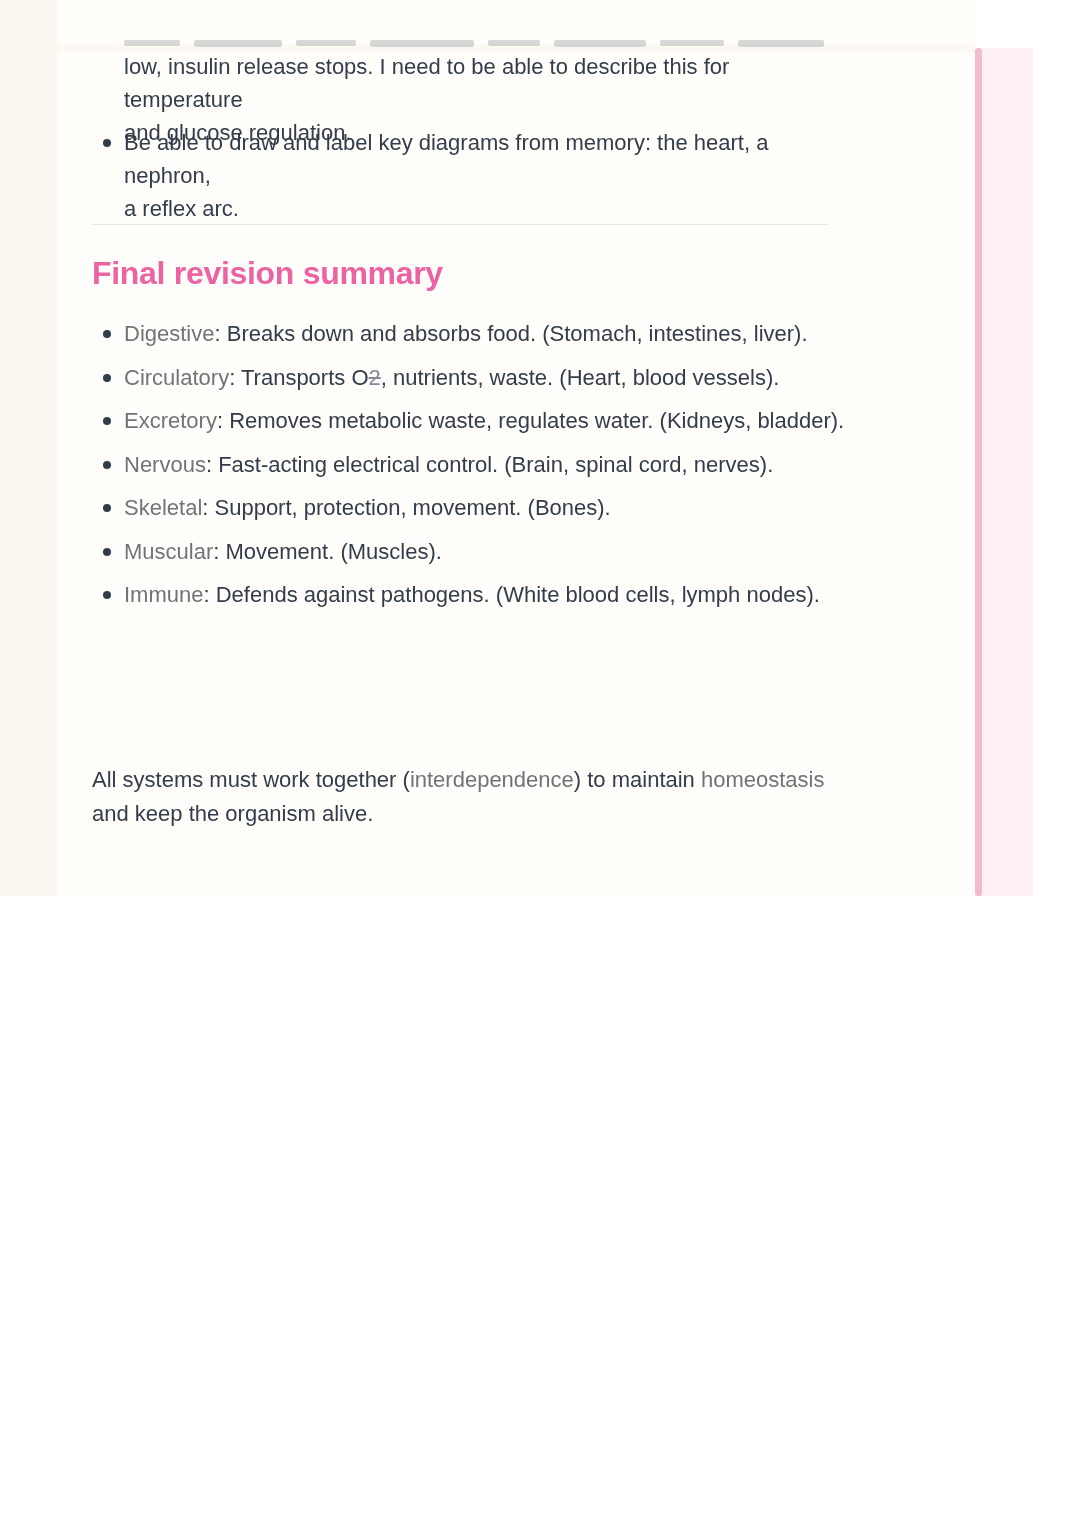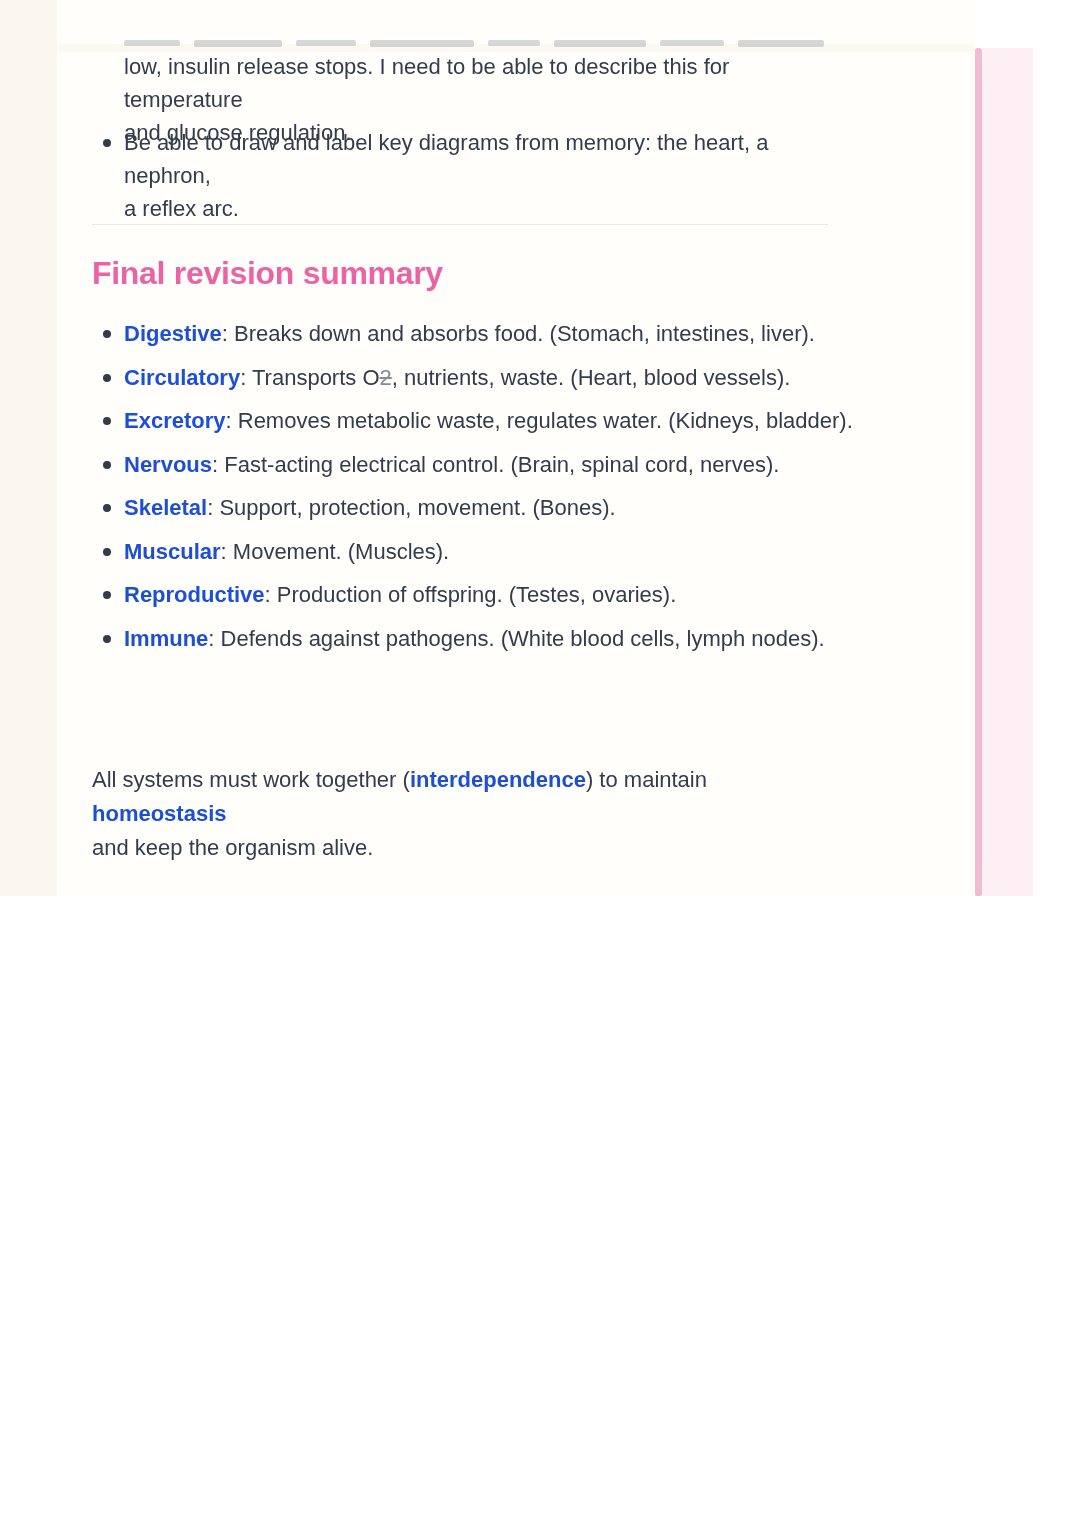--- a/index.html
+++ b/index.html
@@ -50,21 +50,21 @@
     background: #fdeff3;
   }
   
   .content {
     position: absolute;
     left: 92px; top: 0;
     width: 745px;
     font-size: 22px;
     line-height: 33px;
   }
-  .content strong { font-weight: bold; color: #1d4ed8; }
+  .content strong { font-weight: normal; color: #737373; }
 
   
   .frags {
     position: absolute;
     left: 32px; top: 38px;
     width: 706px; height: 10px;
   }
   .frags i {
     position: absolute;
     top: 2px;
@@ -195,21 +195,20 @@
 
     <h2 class="heading">Final revision summary</h2>
 
     <ul class="systems-list">
         <li><strong>Digestive</strong>: Breaks down and absorbs food. (Stomach, intestines, liver).</li>
         <li><strong>Circulatory</strong>: Transports O<span class="strike2">2</span>, nutrients, waste. (Heart, blood vessels).</li>
         <li><strong>Excretory</strong>: Removes metabolic waste, regulates water. (Kidneys, bladder).</li>
         <li><strong>Nervous</strong>: Fast-acting electrical control. (Brain, spinal cord, nerves).</li>
         <li><strong>Skeletal</strong>: Support, protection, movement. (Bones).</li>
         <li><strong>Muscular</strong>: Movement. (Muscles).</li>
-        <li><strong>Reproductive</strong>: Production of offspring. (Testes, ovaries).</li>
         <li><strong>Immune</strong>: Defends against pathogens. (White blood cells, lymph nodes).</li>
       </ul>
 
     <p class="closing">All systems must work together (<strong>interdependence</strong>) to maintain <strong>homeostasis</strong><br>and keep the organism alive.</p>
 
   </div>
 
   <div class="footer">(c) Knowunity 2025</div>
 
 </div>

